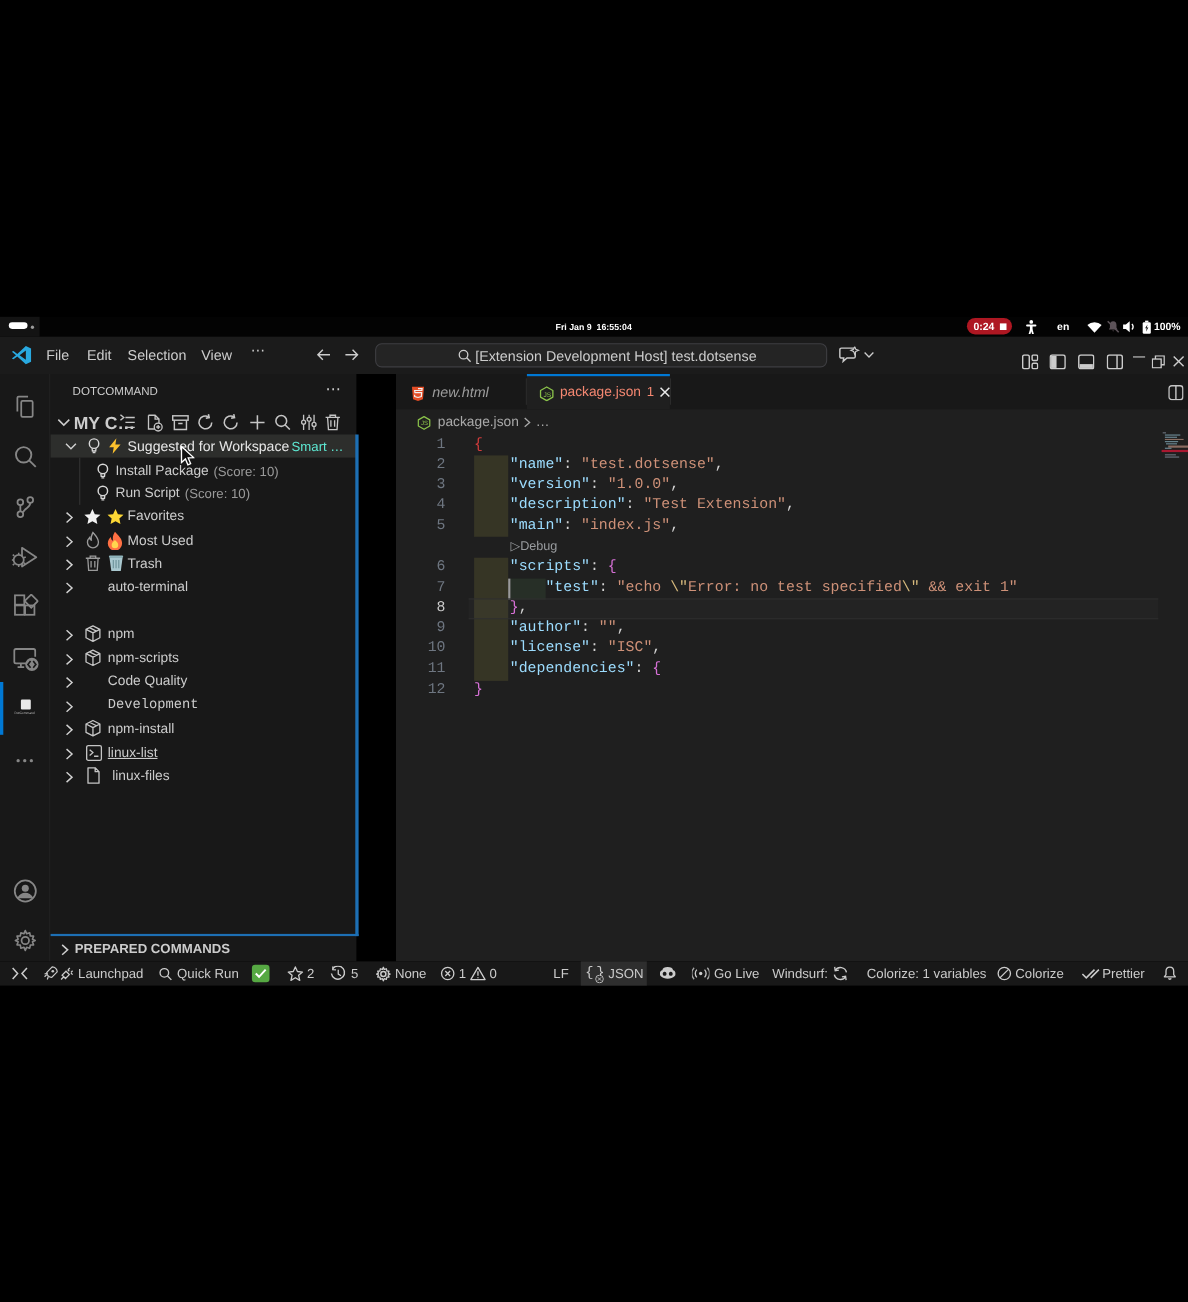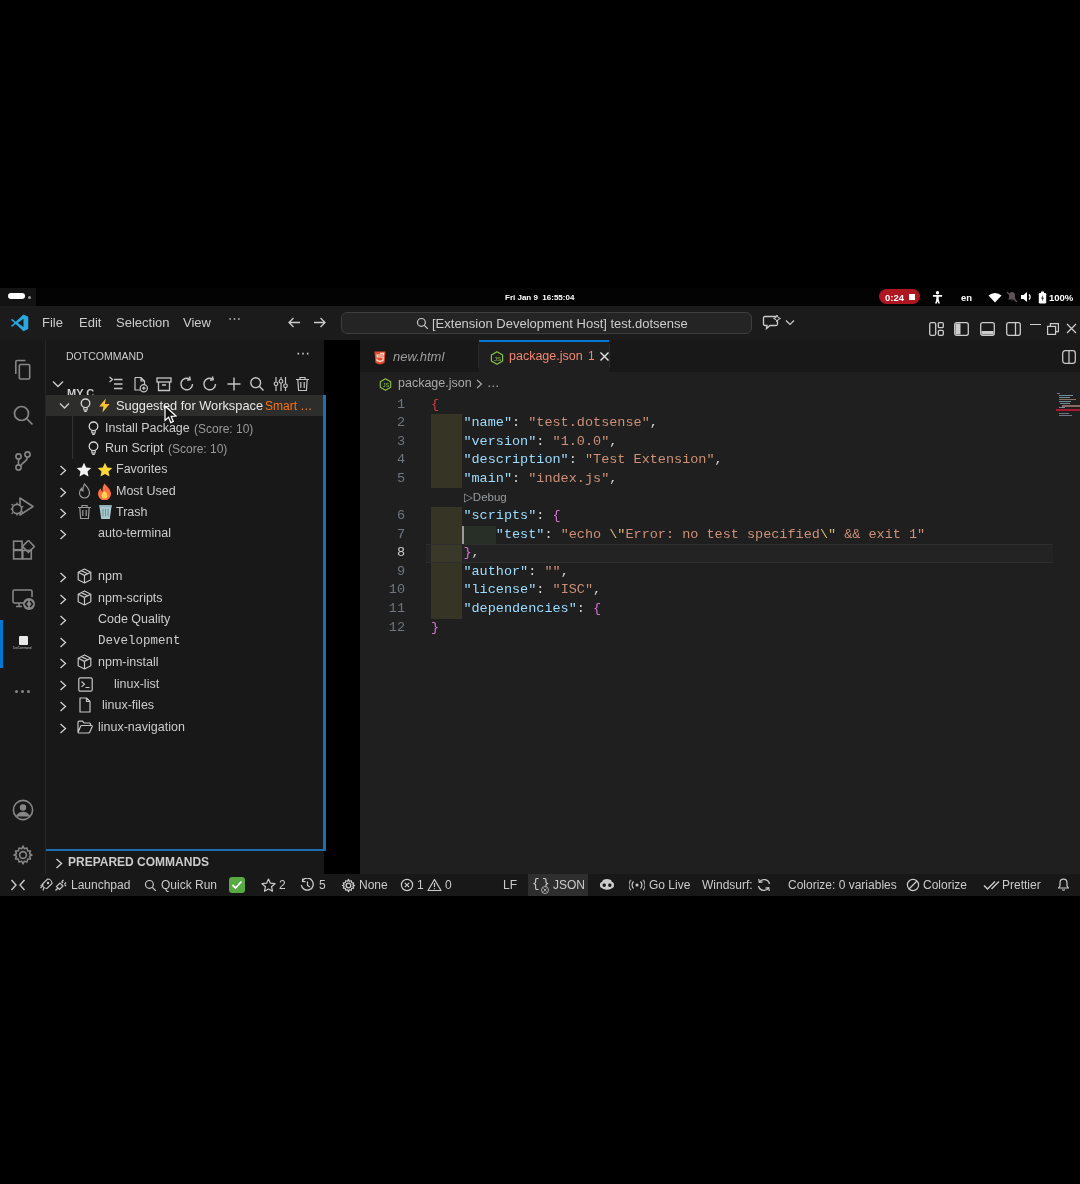--- a/index.html
+++ b/index.html
@@ -177,21 +177,21 @@
     </svg>
   </div>
   <div id="sidebar">
     <div class="abs" style="left:20px;top:10px;font-size:10.5px;color:#cccccc;">DOTCOMMAND</div>
     <div class="abs" style="left:250px;top:5px;font-size:14px;color:#cccccc;">⋯</div>
 
     <div class="abs" style="left:0;top:34px;width:278px;height:21px;">
       <svg class="abs" style="left:6px;top:6px;" width="12" height="9" viewBox="0 0 12 9">
           <path d="M1 1.5 L6 6.5 L11 1.5" stroke="#cccccc" stroke-width="1.4" fill="none"></path>
         </svg>
-      <div class="abs" style="left:21px;top:13px;font-size:11px;font-weight:bold;color:#cccccc;">MY C…</div>
+      <div class="abs" style="left:21px;top:3px;font-size:16px;font-weight:bold;color:#cccccc;">MY C…</div>
       <svg class="abs" style="left:62px;top:2px;" width="16" height="16" viewBox="0 0 16 16">
           <path d="M6 3.5 H14.5 M6 8 H14.5 M6 12.5 H14.5 M1.5 1 L4.5 3.5 L1.5 6" stroke="#c5c5c5" stroke-width="1.3" fill="none"></path>
         </svg>
       <svg class="abs" style="left:86px;top:2px;" width="17" height="17" viewBox="0 0 17 17">
           <path d="M3 1.5 H9 L12.5 5 V13 Q12.5 14 11.5 14 H8 M3 1.5 V14 H8 M9 1.5 V5 H12.5" stroke="#c5c5c5" stroke-width="1.2" fill="none"></path>
           <circle cx="11.8" cy="12.2" r="3.6" fill="#181818" stroke="#c5c5c5" stroke-width="1.2"></circle>
           <path d="M11.8 10.4 V14 M10 12.2 H13.6" stroke="#c5c5c5" stroke-width="1.2"></path>
         </svg>
       <svg class="abs" style="left:110px;top:3px;" width="16" height="15" viewBox="0 0 16 15">
           <rect x="1" y="1" width="14" height="4" stroke="#c5c5c5" stroke-width="1.3" fill="none"></rect>
@@ -227,21 +227,21 @@
             <path d="M1 1.5 L5.5 6 L10 1.5" stroke="#d0d0d0" stroke-width="1.3" fill="none"></path>
           </svg>
         <svg class="abs" style="left:33px;top:3px;" width="13" height="15" viewBox="0 0 13 15">
             <circle cx="6.5" cy="5.3" r="4.3" stroke="#d8d8d8" stroke-width="1.3" fill="none"></circle>
             <path d="M4.7 9.5 L5 12 H8 L8.3 9.5 M5.2 13.4 H7.8" stroke="#d8d8d8" stroke-width="1.2" fill="none"></path>
           </svg>
         <svg class="abs" style="left:52px;top:3px;" width="13" height="15" viewBox="0 0 13 15">
             <path d="M7.8 0.5 L1.2 8.6 H5.4 L4.4 14.5 L11.6 6 H6.9 Z" fill="#fbc02d"></path>
           </svg>
         <span class="abs" style="left:70px;top:3px;color:#e7e7e7;font-size:12.8px;">Suggested for Workspace</span>
-        <span class="abs" style="left:219px;top:4px;color:#f97316;font-size:12px;">Smart …</span>
+        <span class="abs" style="left:219px;top:4px;color:#5eead4;font-size:12px;">Smart …</span>
       </div>
 
       <div class="abs" style="left:0;top:23px;width:278px;height:21px;">
         <svg class="abs" style="left:41px;top:3px;" width="13" height="15" viewBox="0 0 13 15">
             <circle cx="6.5" cy="5.3" r="4.3" stroke="#d8d8d8" stroke-width="1.3" fill="none"></circle>
             <path d="M4.7 9.5 L5 12 H8 L8.3 9.5 M5.2 13.4 H7.8" stroke="#d8d8d8" stroke-width="1.2" fill="none"></path>
           </svg>
         <span class="abs" style="left:59px;top:3px;">Install Package</span>
         <span class="abs" style="left:148px;top:4px;color:#9a9a9a;font-size:12px;">(Score: 10)</span>
       </div>
@@ -350,42 +350,33 @@
       </div>
 
       <div class="abs" style="left:0;top:279px;width:278px;height:21px;">
         <svg class="abs" style="left:13px;top:6px;" width="8" height="11" viewBox="0 0 8 11">
             <path d="M1.5 1 L6.5 5.5 L1.5 10" stroke="#d0d0d0" stroke-width="1.3" fill="none"></path>
           </svg>
         <svg class="abs" style="left:32px;top:2.5px;" width="15" height="15" viewBox="0 0 15 15">
             <rect x="0.8" y="0.8" width="13.4" height="13.4" rx="1.5" stroke="#c5c5c5" stroke-width="1.2" fill="none"></rect>
             <path d="M3.5 4.5 L6.5 7.2 L3.5 9.9 M7.5 10.5 H11.5" stroke="#c5c5c5" stroke-width="1.2" fill="none"></path>
           </svg>
-        <span class="abs" style="left:68px;top:3px;">linux-list</span>
+        <span class="abs" style="left:52px;top:3px;text-decoration:underline;">linux-list</span>
       </div>
 
       <div class="abs" style="left:0;top:300px;width:278px;height:21px;">
         <svg class="abs" style="left:13px;top:6px;" width="8" height="11" viewBox="0 0 8 11">
             <path d="M1.5 1 L6.5 5.5 L1.5 10" stroke="#d0d0d0" stroke-width="1.3" fill="none"></path>
           </svg>
         <svg class="abs" style="left:33px;top:2px;" width="12" height="16" viewBox="0 0 12 16">
             <path d="M1 1 H7.5 L11 4.5 V15 H1 Z M7.5 1 V4.5 H11" stroke="#c5c5c5" stroke-width="1.2" fill="none" stroke-linejoin="round"></path>
           </svg>
         <span class="abs" style="left:56px;top:3px;">linux-files</span>
       </div>
 
-      <div class="abs" style="left:0;top:322px;width:278px;height:21px;">
-        <svg class="abs" style="left:13px;top:6px;" width="8" height="11" viewBox="0 0 8 11">
-            <path d="M1.5 1 L6.5 5.5 L1.5 10" stroke="#d0d0d0" stroke-width="1.3" fill="none"></path>
-          </svg>
-        <svg class="abs" style="left:31px;top:3px;" width="16" height="14" viewBox="0 0 16 14">
-            <path d="M1 2.5 Q1 1.2 2.2 1.2 H5.5 L7 3 H12.5 Q13.5 3 13.5 4 V5.5 M1 2.5 V12 Q1 13 2 13 H11.5 Q12.5 13 12.8 12 L15.2 6.5 Q15.5 5.5 14.5 5.5 H4.8 Q3.8 5.5 3.5 6.5 L1 12.5" stroke="#c5c5c5" stroke-width="1.2" fill="none"></path>
-          </svg>
-        <span class="abs" style="left:52px;top:3px;">linux-navigation</span>
-      </div>
     </div>
 
     <div class="abs" style="left:0;top:511px;width:278px;height:23px;">
       <svg class="abs" style="left:9px;top:7px;" width="8" height="11" viewBox="0 0 8 11">
           <path d="M1.5 1 L6.5 5.5 L1.5 10" stroke="#cccccc" stroke-width="1.4" fill="none"></path>
         </svg>
       <div class="abs" style="left:22px;top:4px;font-size:12px;font-weight:bold;color:#cccccc;">PREPARED COMMANDS</div>
     </div>
   </div>
 
@@ -527,21 +518,21 @@
         <circle cx="8" cy="6" r="1.5" fill="#cbcbcb"></circle>
         <path d="M4.5 2.5 A5 5 0 0 0 4.5 9.5 M11.5 2.5 A5 5 0 0 1 11.5 9.5" stroke="#cbcbcb" stroke-width="1.2" fill="none"></path>
         <path d="M2 0.8 A7.5 7.5 0 0 0 2 11.2 M14 0.8 A7.5 7.5 0 0 1 14 11.2" stroke="#cbcbcb" stroke-width="1.2" fill="none" opacity="0.8"></path>
       </svg>
     <div class="abs" style="left:649px;top:4px;">Go Live</div>
     <div class="abs" style="left:702px;top:4px;">Windsurf:</div>
     <svg class="abs" style="left:757px;top:4px;" width="14" height="14" viewBox="0 0 14 14">
         <path d="M12.5 6 A5.6 5.6 0 0 0 2.3 4.2 M1.5 8 A5.6 5.6 0 0 0 11.7 9.8" stroke="#cbcbcb" stroke-width="1.3" fill="none"></path>
         <path d="M1.8 1 L2.3 4.4 L5.6 3.9 M12.2 13 L11.7 9.6 L8.4 10.1" stroke="#cbcbcb" stroke-width="1.2" fill="none"></path>
       </svg>
-    <div class="abs" style="left:788px;top:4px;">Colorize: 0 variables</div>
+    <div class="abs" style="left:788px;top:4px;">Colorize: 1 variables</div>
     <svg class="abs" style="left:906px;top:4px;" width="14" height="14" viewBox="0 0 14 14">
         <circle cx="7" cy="7" r="5.6" stroke="#cbcbcb" stroke-width="1.2" fill="none"></circle>
         <line x1="3" y1="11" x2="11" y2="3" stroke="#cbcbcb" stroke-width="1.2"></line>
       </svg>
     <div class="abs" style="left:923px;top:4px;">Colorize</div>
     <svg class="abs" style="left:983px;top:6px;" width="17" height="11" viewBox="0 0 17 11">
         <path d="M1 5.5 L4.5 9 L12 1.5 M8.5 9 L16 1.5" stroke="#cbcbcb" stroke-width="1.4" fill="none"></path>
       </svg>
     <div class="abs" style="left:1002px;top:4px;">Prettier</div>
     <svg class="abs" style="left:1057px;top:4px;" width="13" height="14" viewBox="0 0 13 14">

